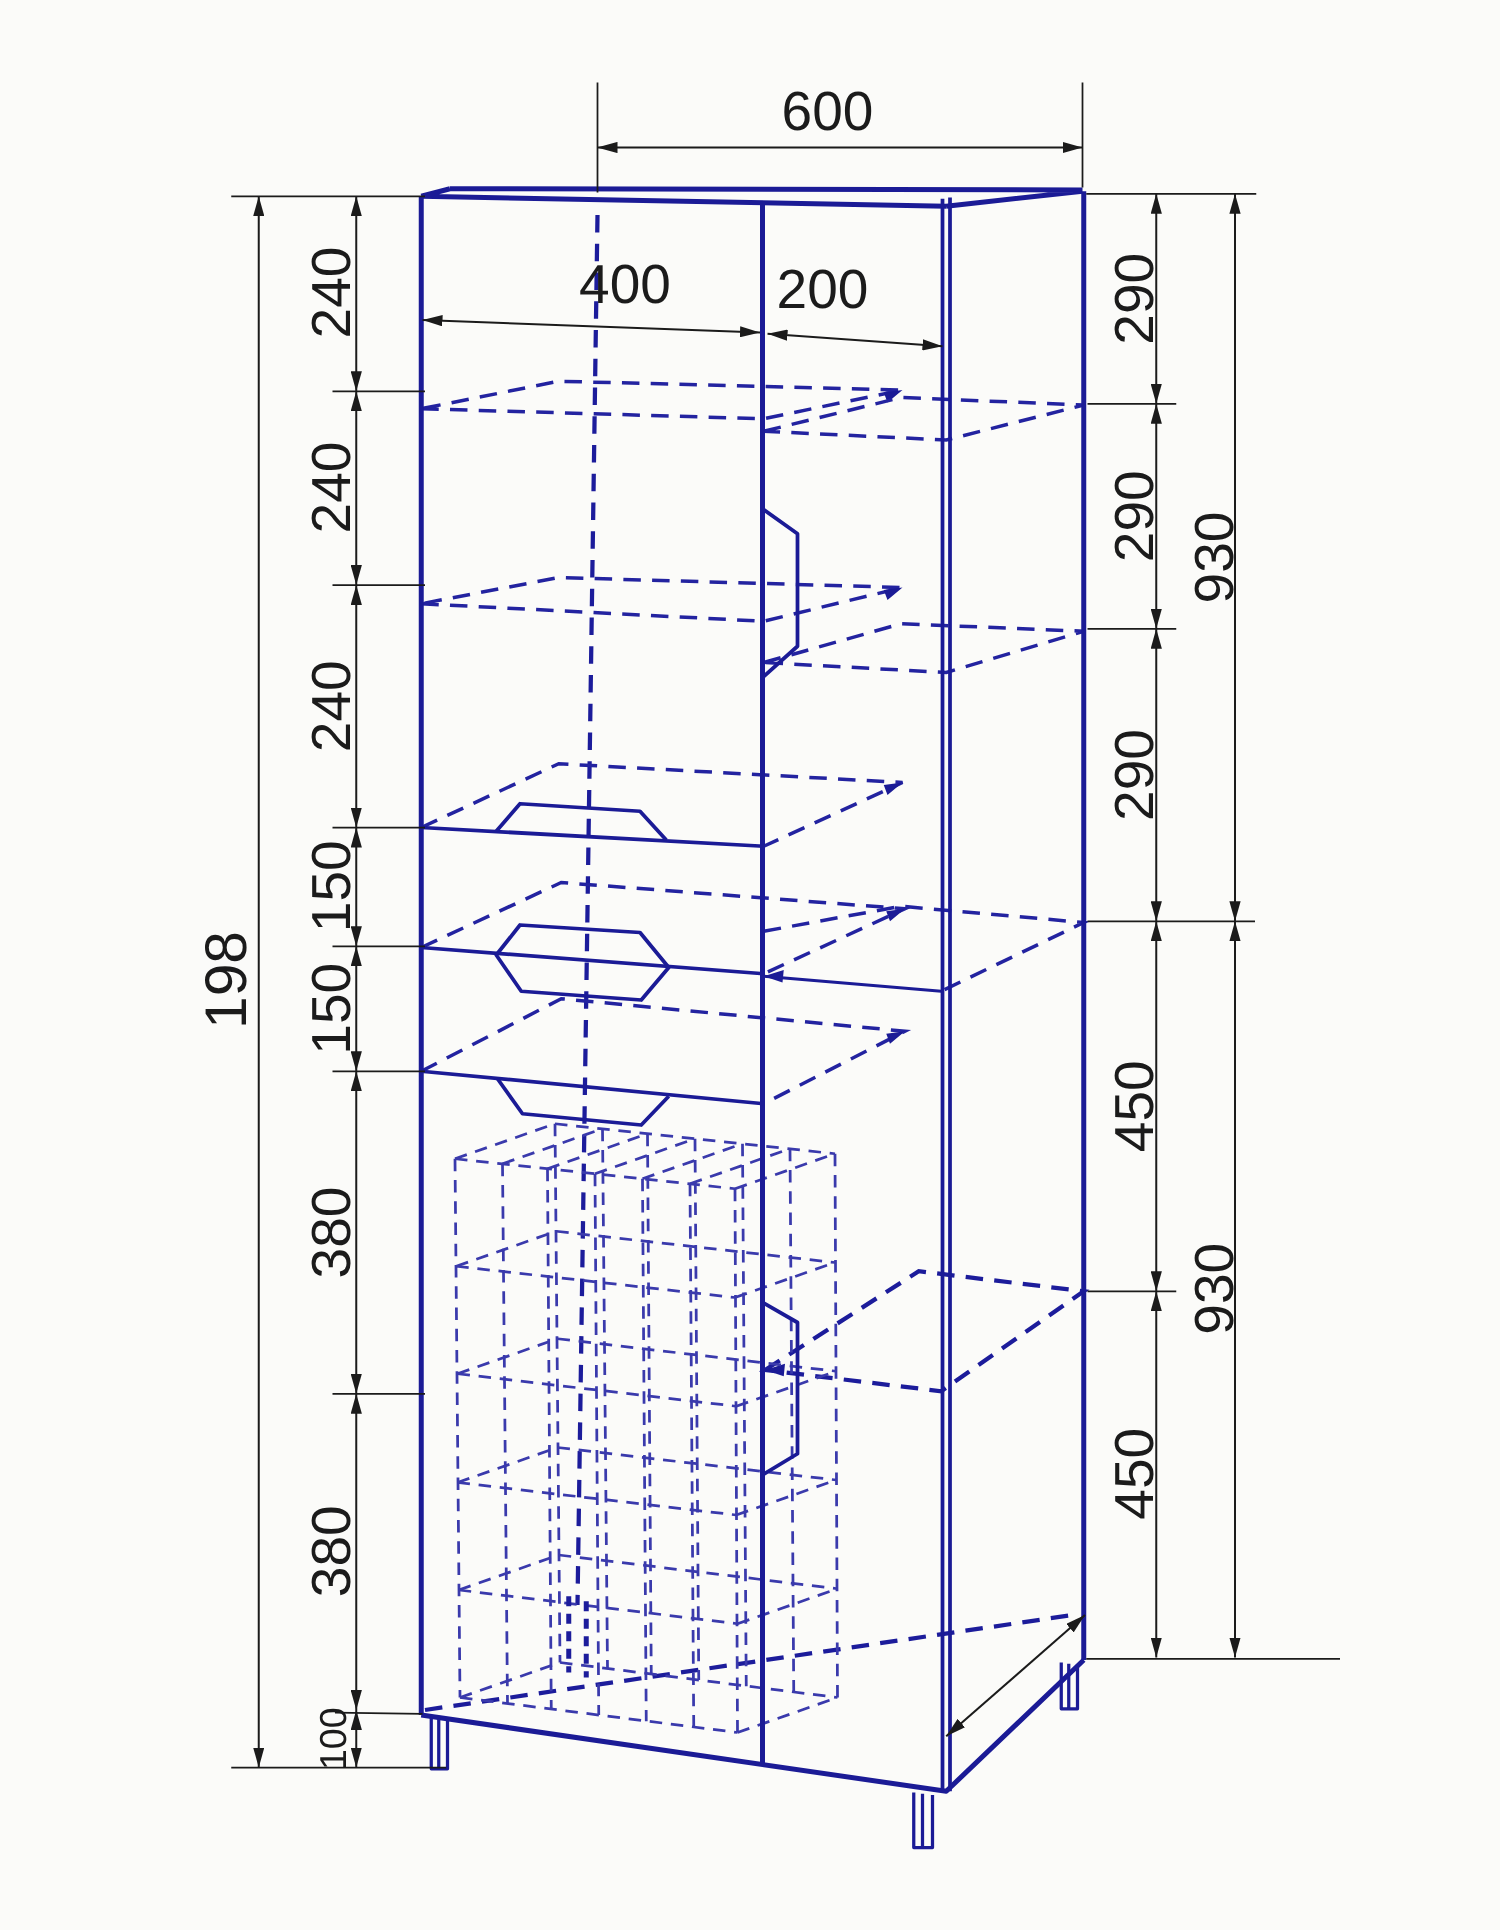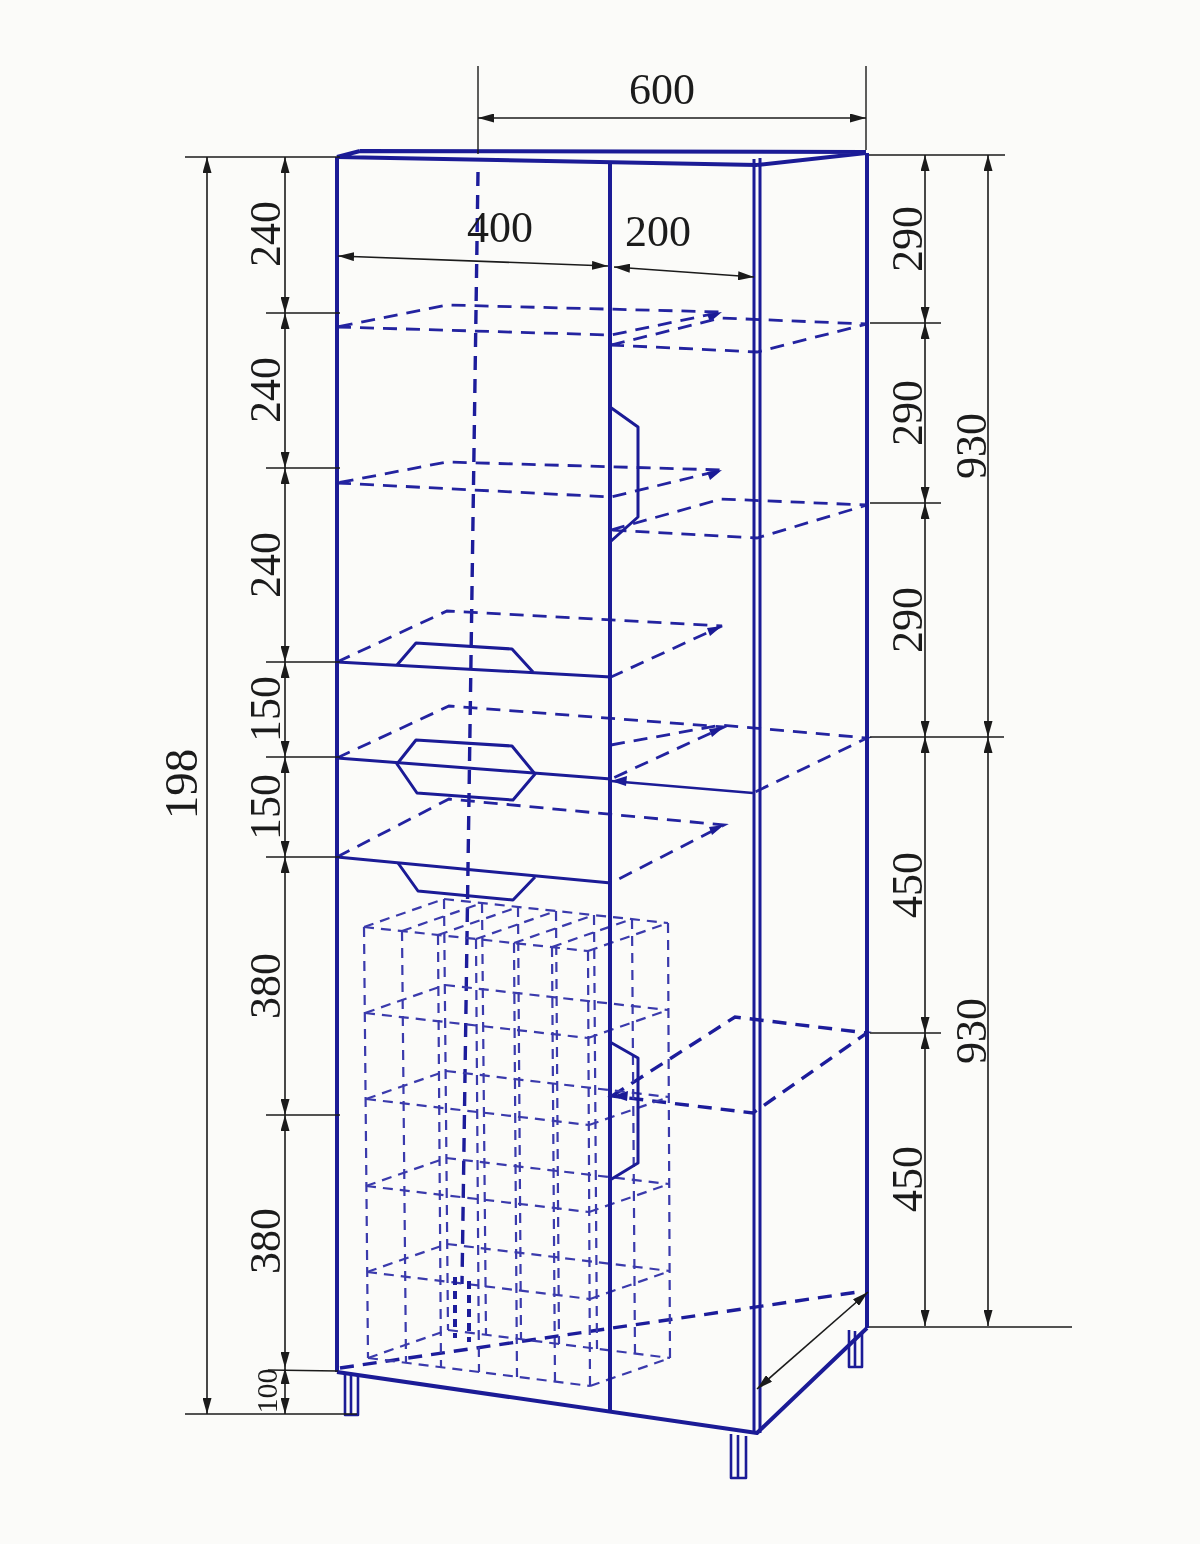--- a/index.html
+++ b/index.html
@@ -2,21 +2,21 @@
 <html><head>
 <meta charset="utf-8">
 <style>
   html, body { margin: 0; padding: 0; }
   body {
     width: 1200px; height: 1544px;
     background: #fbfbf9;
     font-family: "Liberation Sans", sans-serif;
     overflow: hidden;
   }
-  .stage { width: 1200px; height: 1164px; font-family: Liberation Serif, serif; }
+  .stage { width: 1200px; height: 1164px; }
   svg { display: block; }
 
   
   .solid      { stroke: #1b1b96; fill: none; stroke-width: 4; stroke-linejoin: round; }
   .solid-med  { stroke: #1b1b96; fill: none; stroke-width: 3; stroke-linejoin: round; }
   .solid-thin { stroke: #1b1b96; fill: none; stroke-width: 2.6; stroke-linejoin: round; }
   .dash       { stroke: #2323a0; fill: none; stroke-width: 2.8; stroke-dasharray: 14 9; }
   .dash-bold  { stroke: #1c1c9b; fill: none; stroke-width: 3.4; stroke-dasharray: 14 9; }
   .cage-dash  { stroke: #3a3aac; fill: none; stroke-width: 2.2; stroke-dasharray: 10 7; }
   .blue-fill  { fill: #1b1b96; stroke: none; }

